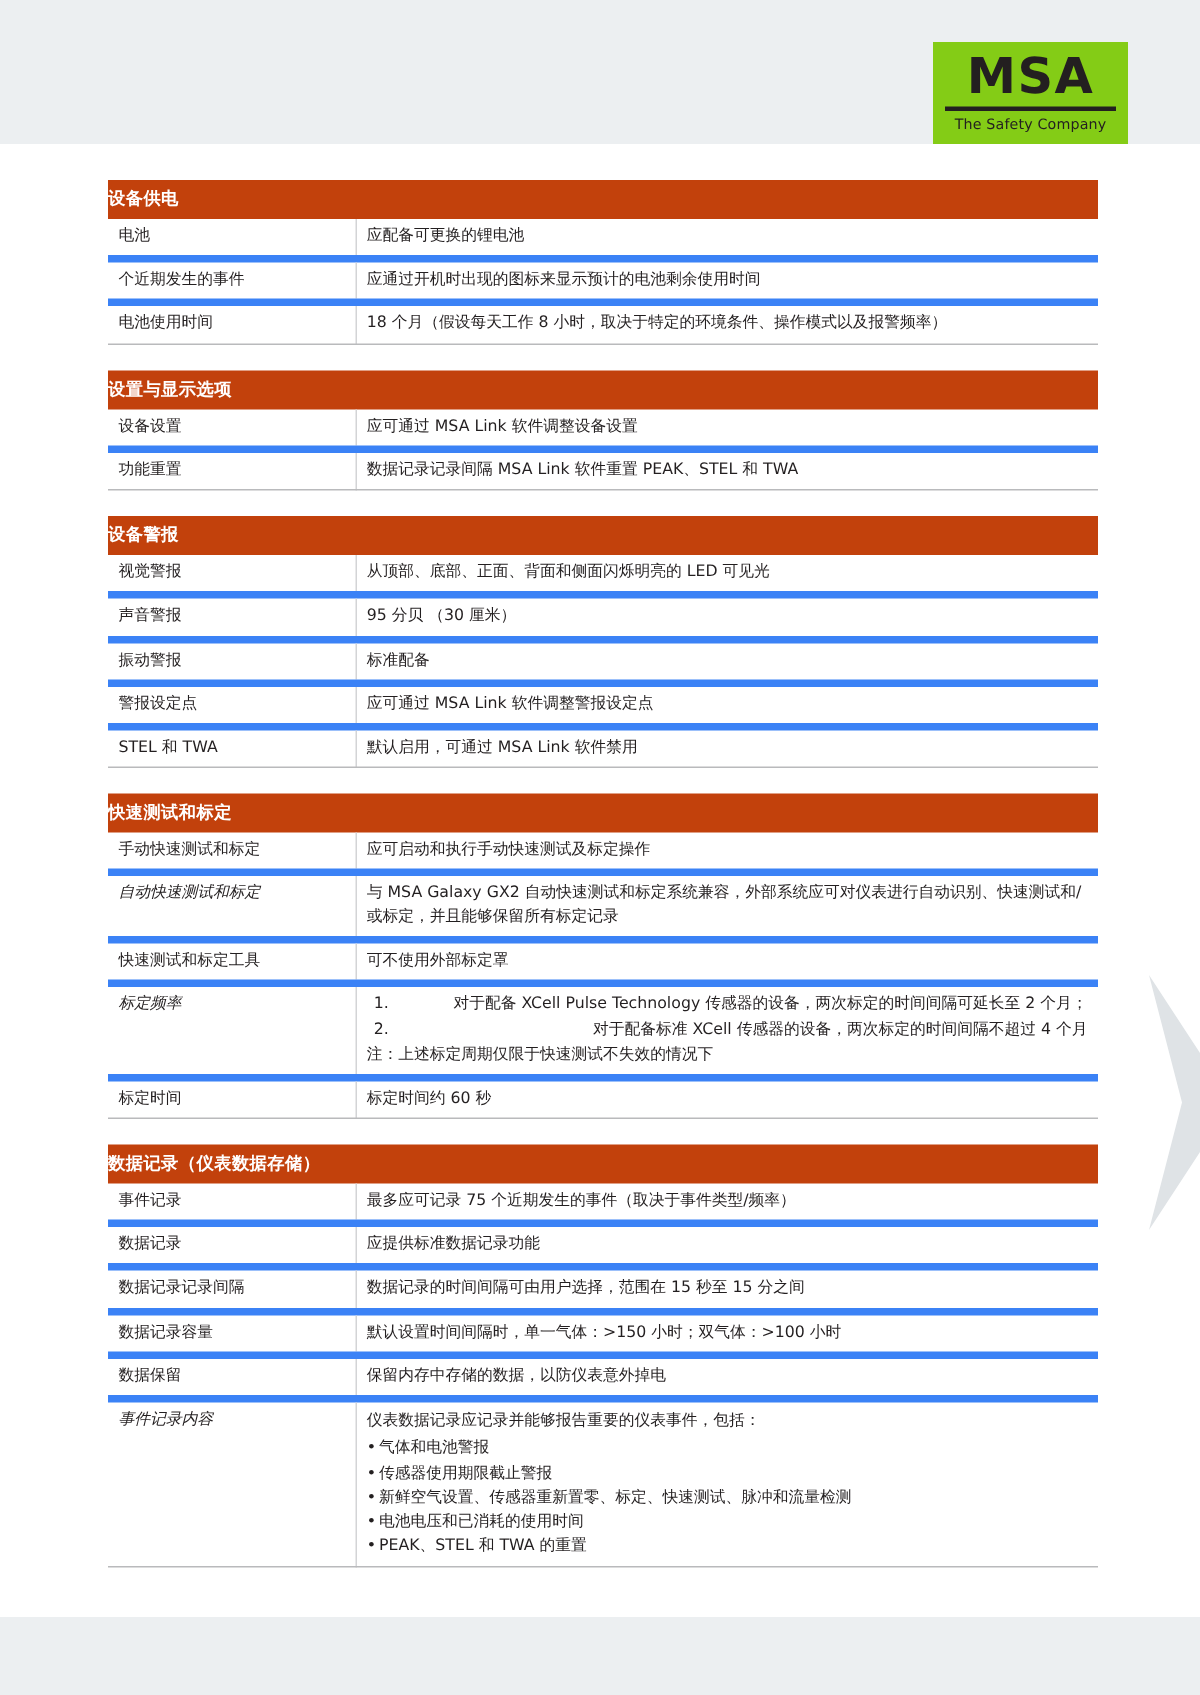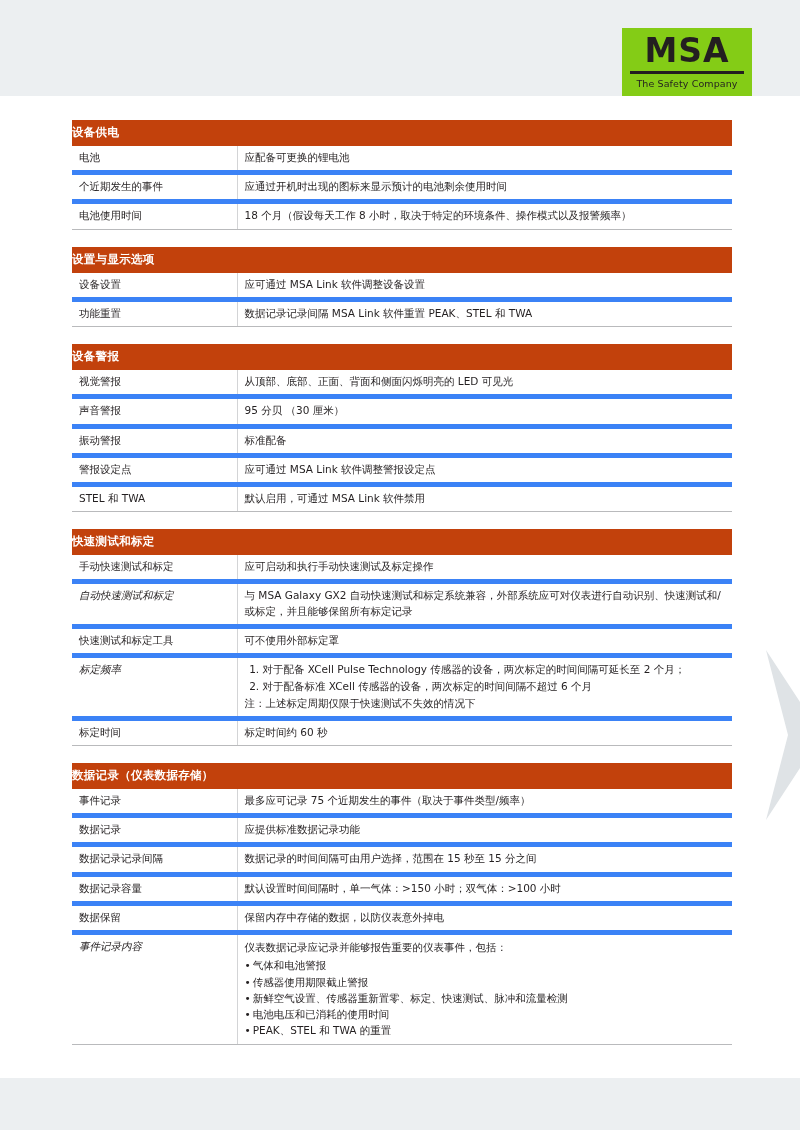--- a/index.html
+++ b/index.html
@@ -110,20 +110,21 @@
     width: 165px;
     border-right: 1px solid #d3d4d6;
     color: #231f20;
   }
   td.v { color: #231f20; }
   td.mid { vertical-align: middle; font-style: italic; }
 
   ol.numlist {
     margin: 0;
     padding-left: 18px;
+    text-align: right;
   }
   ol.numlist li {
     margin: 0 0 1px 0;
     line-height: 1.5;
   }
   .note { margin-top: 1px; }
 
   ul.dots {
     margin: 2px 0 0 0;
     padding-left: 0;
@@ -238,21 +239,21 @@
       </tr>
       <tr>
         <td class="k">快速测试和标定工具</td>
         <td class="v">可不使用外部标定罩</td>
       </tr>
       <tr>
         <td class="k mid">标定频率</td>
         <td class="v">
           <ol class="numlist">
             <li>对于配备 XCell Pulse Technology 传感器的设备，两次标定的时间间隔可延长至 2 个月；</li>
-            <li>对于配备标准 XCell 传感器的设备，两次标定的时间间隔不超过 6 个月</li>
+            <li>对于配备标准 XCell 传感器的设备，两次标定的时间间隔不超过 4 个月</li>
           </ol>
           <div class="note">注：上述标定周期仅限于快速测试不失效的情况下</div>
         </td>
       </tr>
       <tr>
         <td class="k">标定时间</td>
         <td class="v">标定时间约 60 秒</td>
       </tr>
     </tbody>
       </table>

